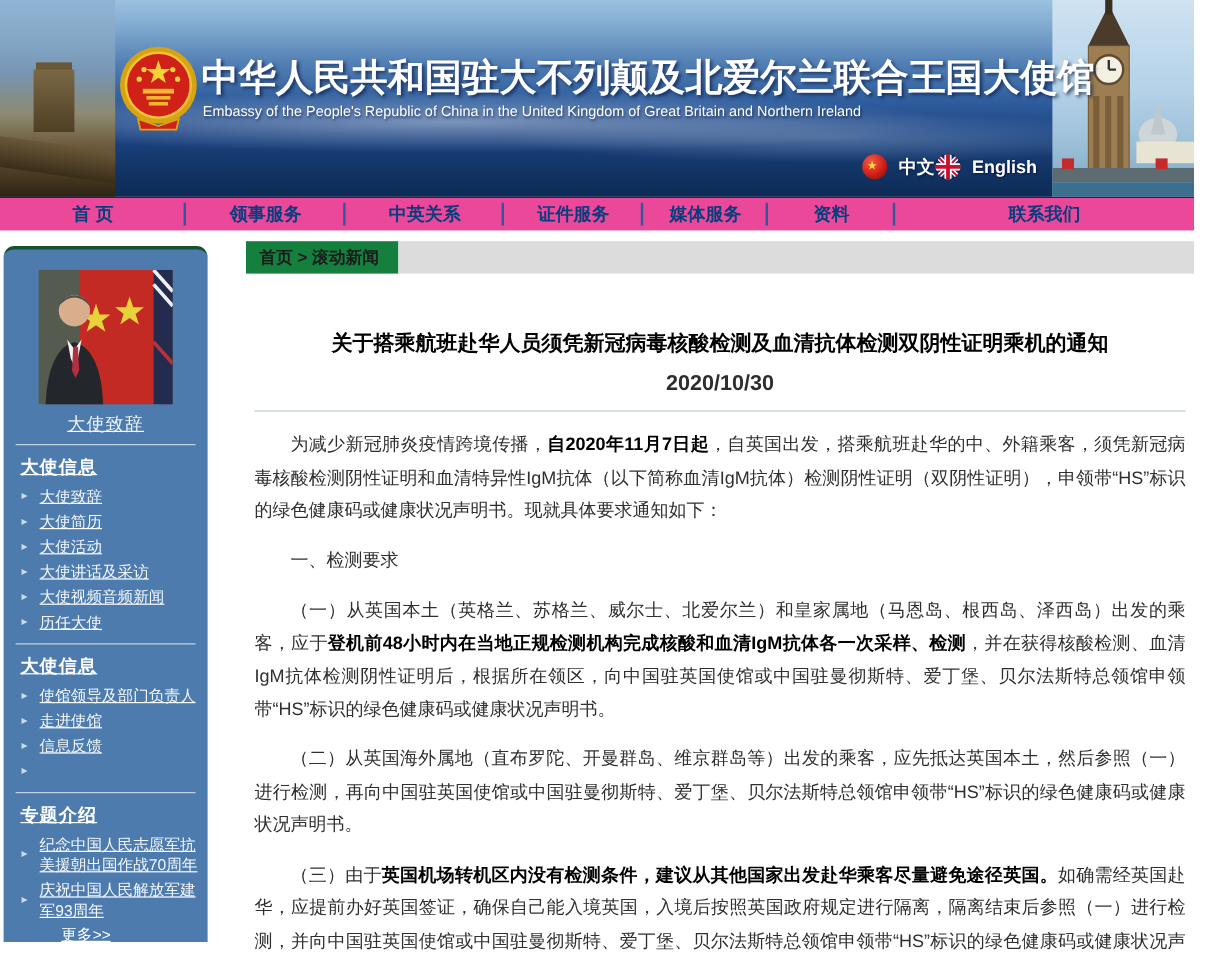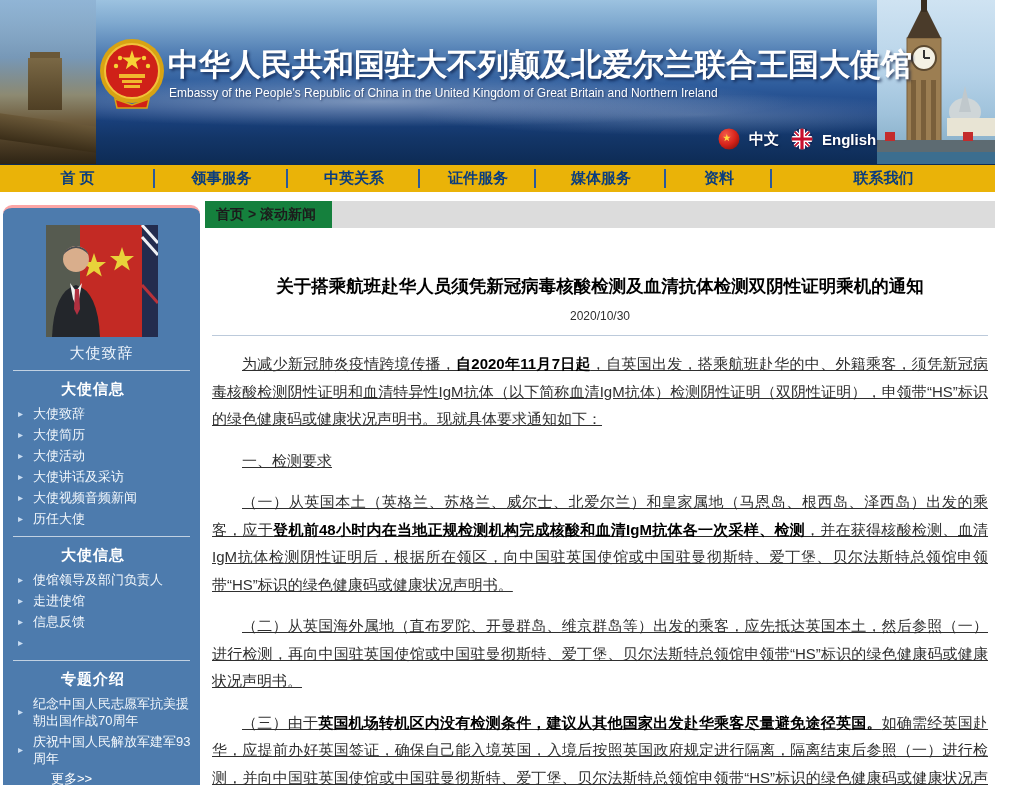--- a/index.html
+++ b/index.html
@@ -39,80 +39,80 @@
   .banner-title-cn {
     position:absolute; left:168px; top:44px; width:720px;
     color:#ffffff; font-size:31px; font-weight:bold; letter-spacing:0px; white-space:nowrap;
     text-shadow:2px 2px 3px rgba(5,20,60,.65);
   }
   .banner-title-en {
     position:absolute; left:169px; top:86px; width:720px;
     color:#ffffff; font-size:12px; white-space:nowrap;
     text-shadow:1px 1px 2px rgba(5,20,60,.6);
   }
-  .lang-row { position:absolute; left:718px; top:128px; display:flex; align-items:center; gap:12px; }
+  .lang-row { position:absolute; left:718px; top:128px; display:flex; align-items:center; }
   .lang-item { display:flex; align-items:center; gap:9px; cursor:pointer; }
   .lang-label { color:#ffffff; font-weight:bold; font-size:15px; text-shadow:1px 1px 2px rgba(0,0,40,.6); }
   .flag-ball { width:22px; height:22px; border-radius:50%; display:block; }
 
   
   .main-nav {
-    display:flex; width:995px; height:28px; background:#eab308;
+    display:flex; width:995px; height:28px; background:#ec4899;
     border-top:1px solid #0e2b55;
   }
   .nav-item {
     position:relative; display:flex; align-items:center; justify-content:center;
     color:#0a3d7e; font-weight:bold; font-size:15px; cursor:pointer;
   }
   .nav-item::after {
     content:""; position:absolute; right:0; top:4px; width:2px; height:19px; background:#2a5a9b;
   }
   .nav-item:last-child::after { display:none; }
   .nav-item:nth-child(1){width:155px;} .nav-item:nth-child(2){width:133px;}
   .nav-item:nth-child(3){width:132px;} .nav-item:nth-child(4){width:116px;}
-  .nav-item:nth-child(5){width:130px;} .nav-item:nth-child(6){width:106px;}
+  .nav-item:nth-child(5){width:104px;} .nav-item:nth-child(6){width:106px;}
   .nav-item:nth-child(7){flex:1;}
 
   
   .content-row { position:relative; width:995px; }
 
   
   .sidebar {
-    position:absolute; left:3px; top:13px; width:197px; height:580px;
+    position:absolute; left:3px; top:13px; width:170px; height:580px;
     background:#4d7bad; border-radius:9px 9px 0 0;
-    border-top:3px solid #fca5a5; overflow:hidden; color:#fff;
+    border-top:3px solid #14532d; overflow:hidden; color:#fff;text-decoration:underline;
   }
   .amb-photo { display:block; width:112px; height:112px; margin:17px auto 0; }
   .photo-caption { text-align:center; font-size:15px; color:#eef4fb; margin-top:7px; letter-spacing:1px; }
   .sb-divider { border-top:1px solid rgba(255,255,255,.65); margin:7px 10px 6px; }
-  .sb-title { font-size:15px; font-weight:bold; color:#ffffff; padding:3px 16px 4px 14px; letter-spacing:1px;margin-left:44px; }
+  .sb-title { font-size:15px; font-weight:bold; color:#ffffff; padding:3px 16px 4px 14px; letter-spacing:1px; }
   .sb-item { position:relative; padding:2px 6px 2px 30px; font-size:13px; line-height:17px; color:#f2f7fc; cursor:pointer; min-height:21px; }
   .sb-arrow { position:absolute; left:15px; top:50%; transform:translateY(-52%); font-size:10px; color:#c9ddf2; }
   .sb-more { padding:1px 14px 2px 0; font-size:13px; color:#ffffff; cursor:pointer;margin-left:48px; }
 
   
   .main { position:absolute; left:205px; top:9px; width:790px; }
   .breadcrumb-row { display:flex; height:27px; }
   .breadcrumb-tab {
     background:#15803d; color:#1c1c1c; font-weight:bold; font-size:14px;
     display:flex; align-items:center; padding:0 16px 0 11px; white-space:nowrap;
   }
   .breadcrumb-rest { flex:1; background:#dcdcdc; }
 
   .article { padding:0 7px; }
   .article-title {
     margin-top:46px; text-align:center; color:#000000;
     font-size:17.5px; font-weight:bold; line-height:24px;
   }
-  .article-date { text-align:center; color:#2d2d2d; font-size:12px; margin-top:11px; }
+  .article-date { text-align:center; color:#2d2d2d; font-size:18px; margin-top:11px;font-weight:bold; }
   .article-rule { border:none; border-top:1px solid #bccadb; margin-top:12px; }
 
   .para {
     margin-top:14px; text-indent:2em; text-align:justify;
-    font-size:15px; line-height:27.5px; color:#2f2f2f;text-decoration:underline;
+    font-size:15px; line-height:27.5px; color:#2f2f2f;
   }
   .para b { color:#000; }
 </style>
 </head>
 <body>
 
 <div class="page">
 
   <header class="banner">
     <div class="wall-left"></div>

